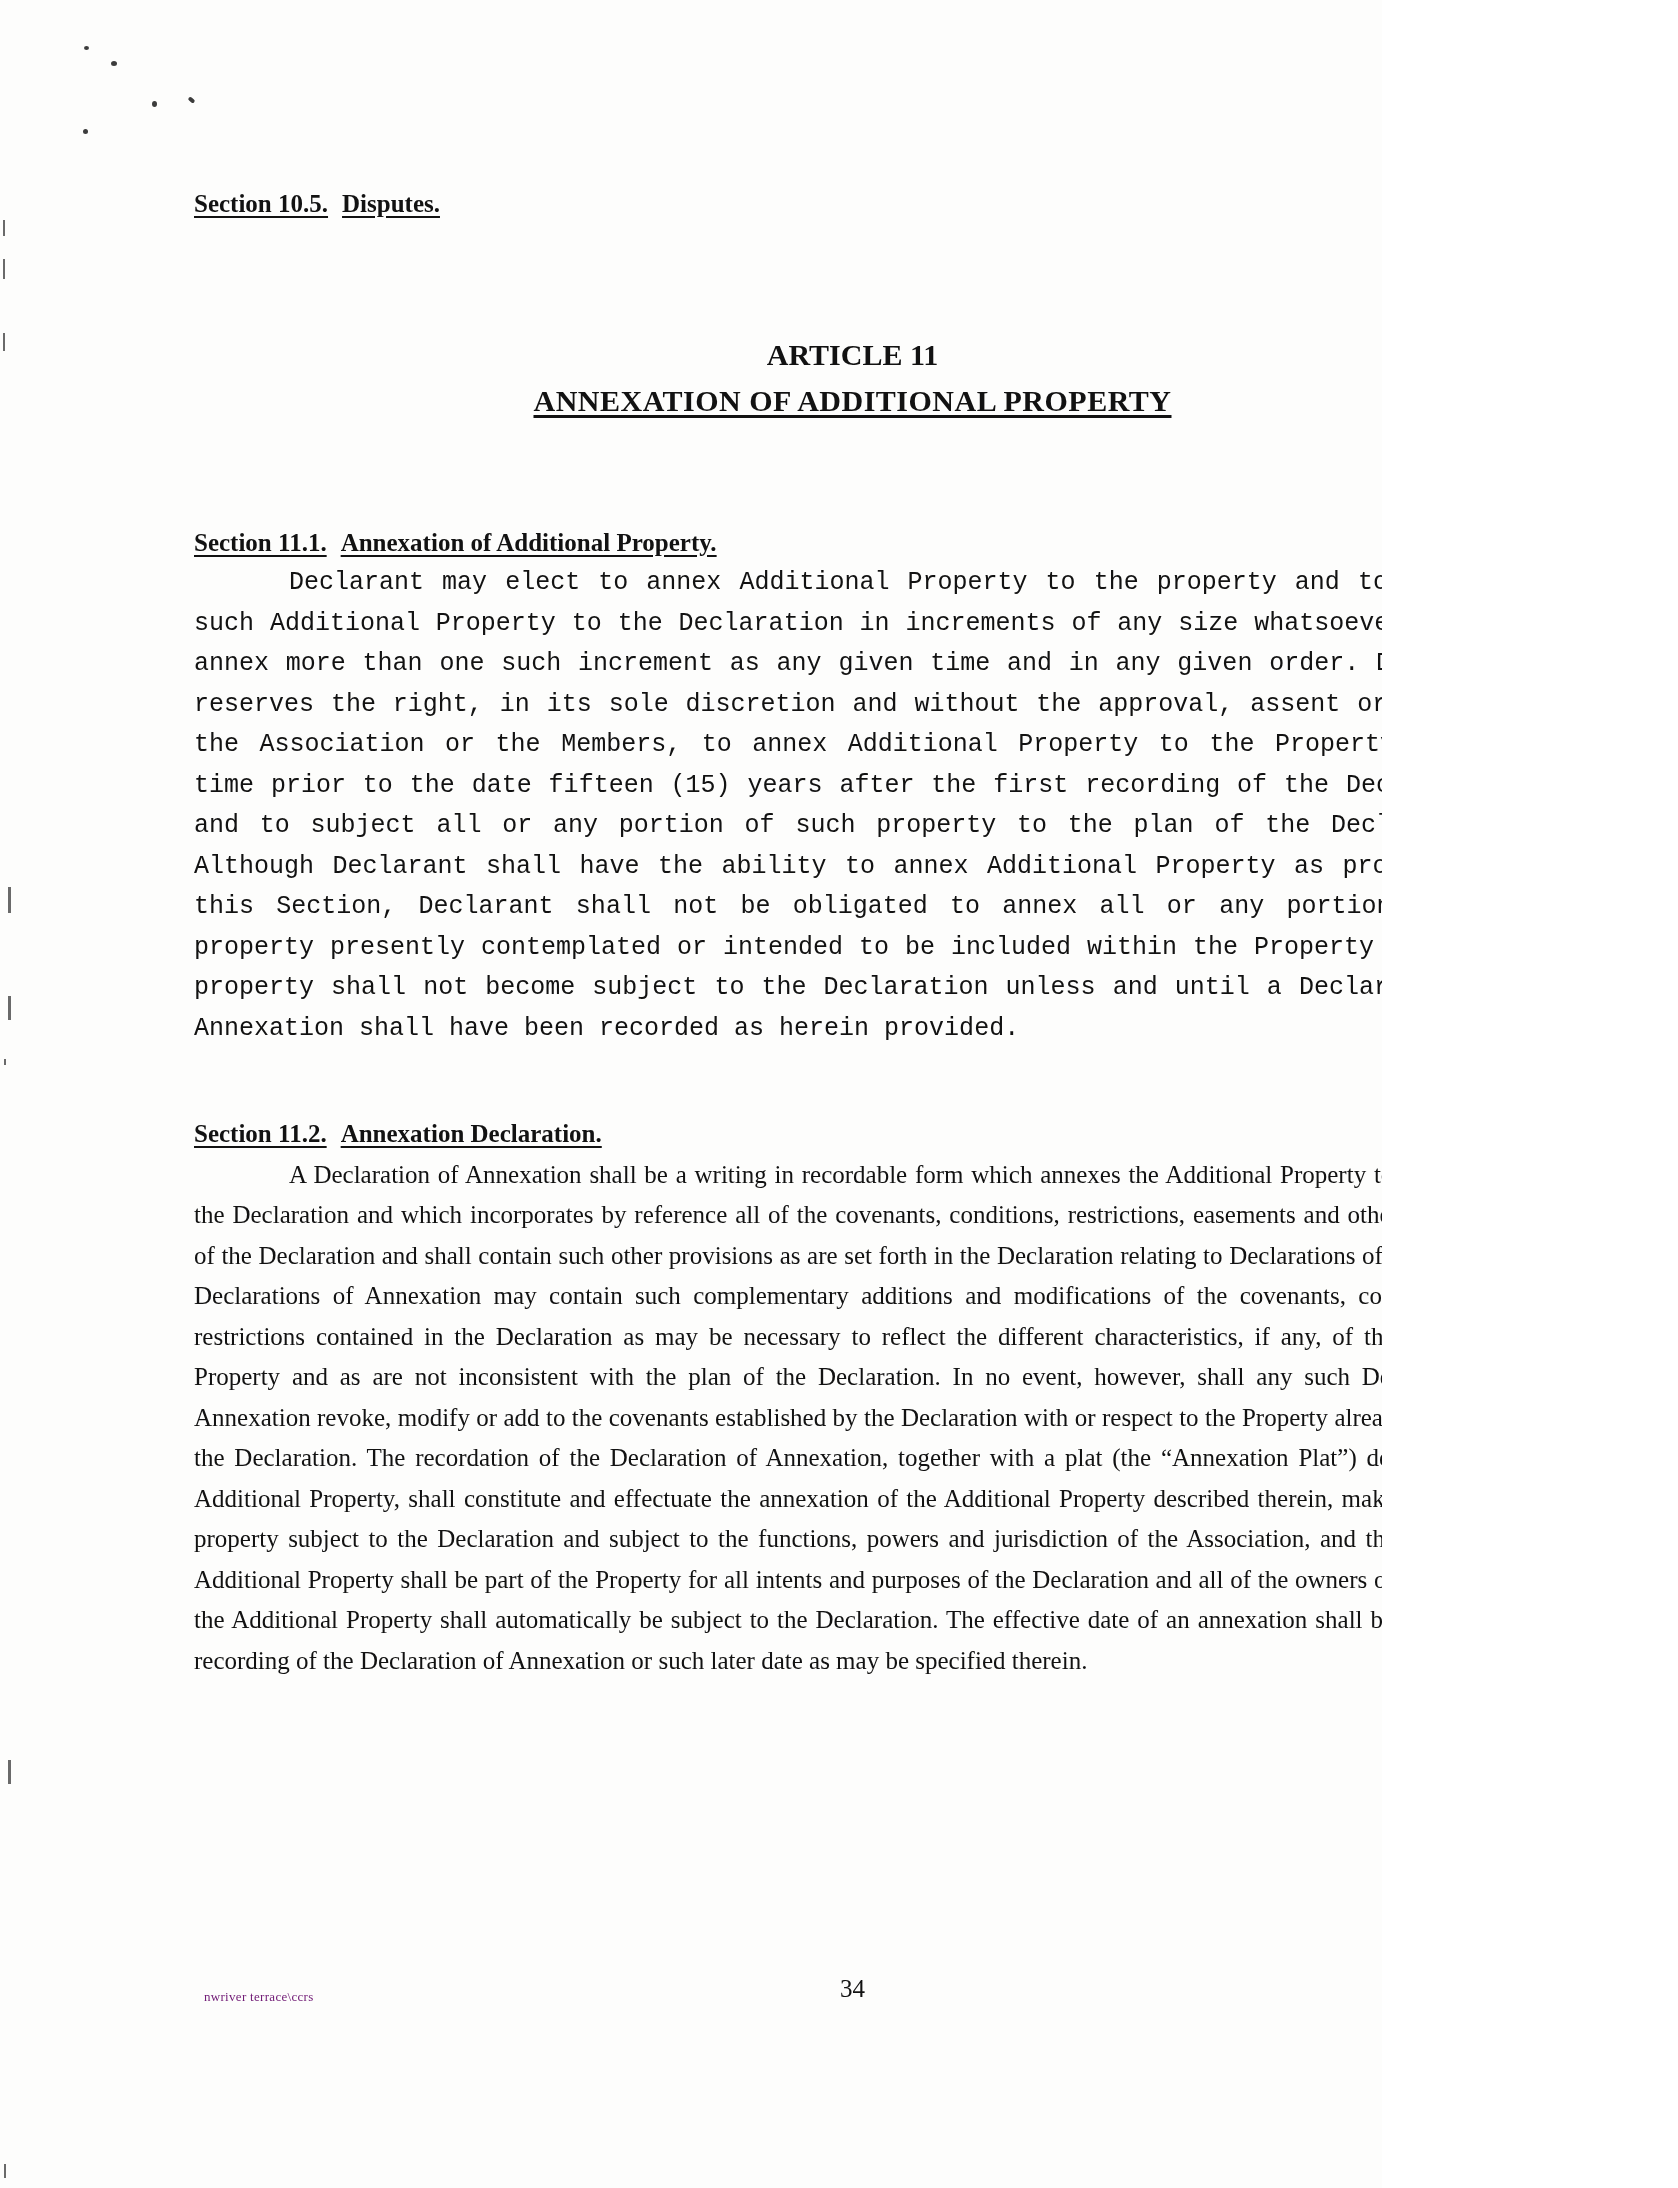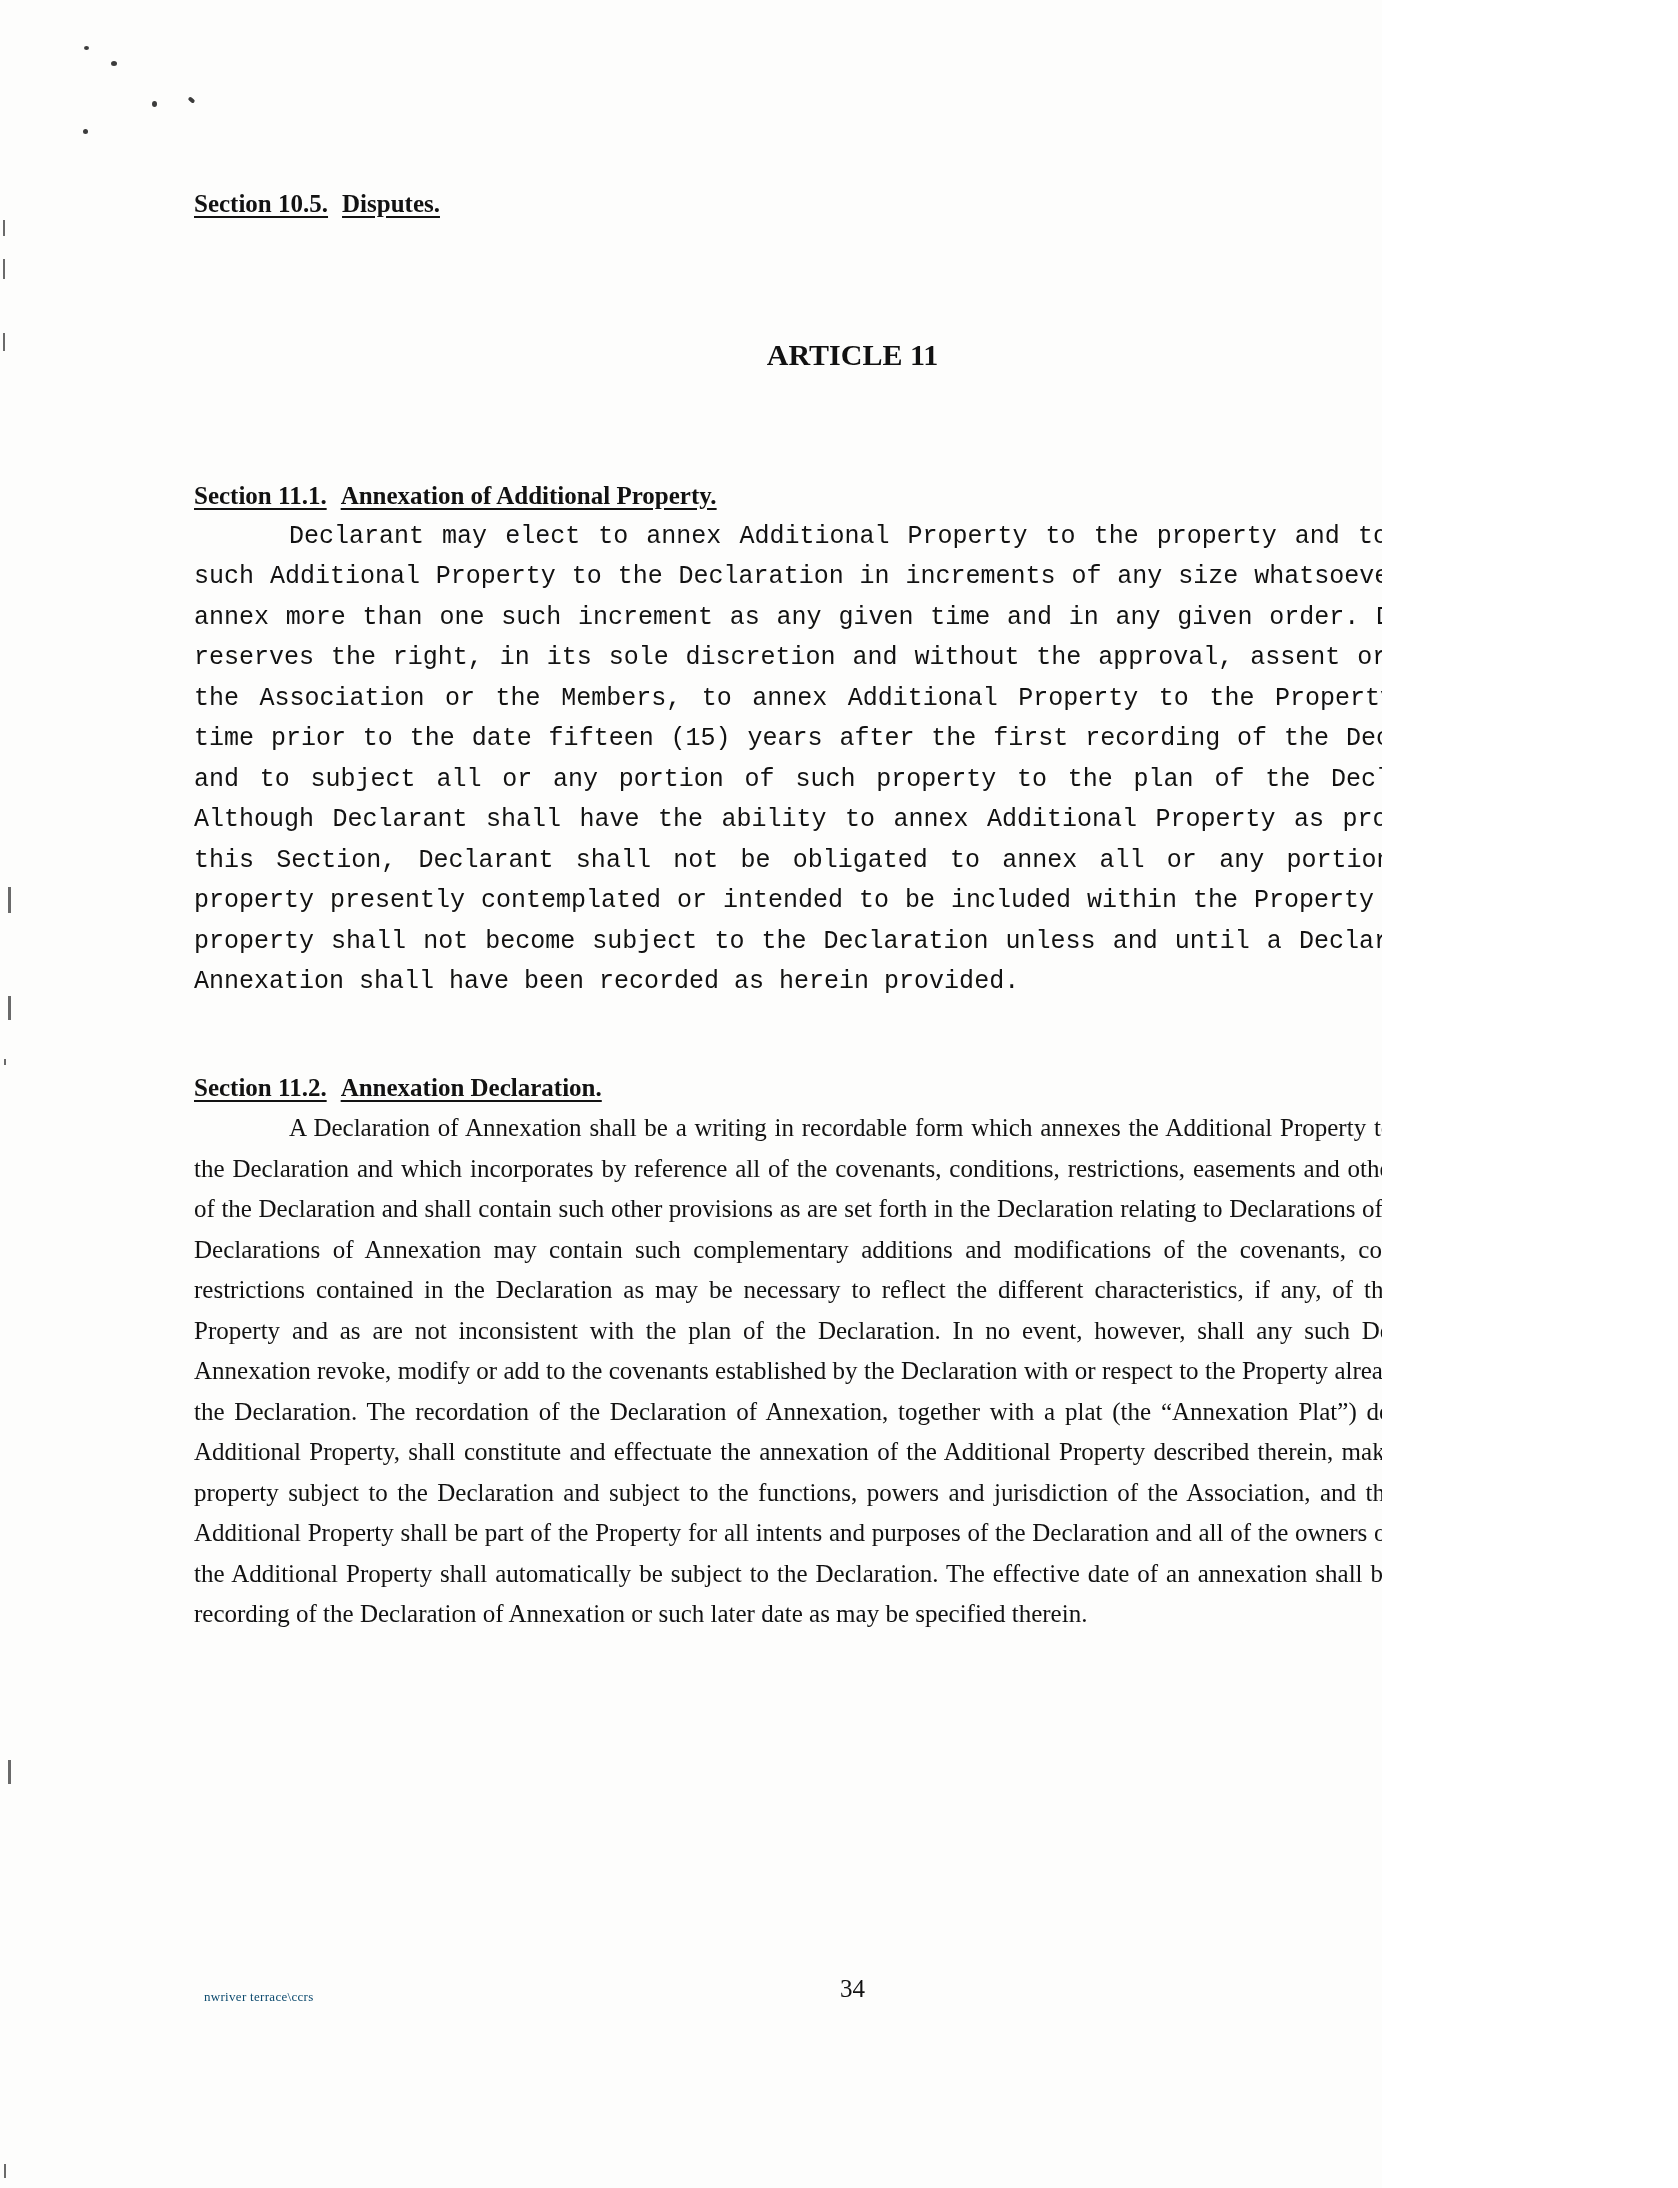--- a/index.html
+++ b/index.html
@@ -63,21 +63,21 @@
     position: absolute;
     top: 1975px;
     left: 194px;
     width: 1317px;
   }
   .footer-left {
     position: absolute;
     left: 10px;
     top: 14px;
     font-size: 13px;
-    color: #0c4a6e;
+    color: #701a75;
     letter-spacing: 0.3px;
   }
   .page-number {
     text-align: center;
     font-size: 25px;
   }
   
   .stamp {
     position: absolute;
     left: 1636px;
@@ -147,20 +147,21 @@
   <div class="edge-line-right"></div>
   <div class="corner-line"></div>
 
   <div class="content">
 
     <h3 class="sec-heading"><span class="u">Section 10.5.</span><span class="gap"></span><span class="u">Disputes.</span></h3>
 
 
     <div class="article-block">
       <div class="article-kicker">ARTICLE 11</div>
+      <div class="article-title">ANNEXATION OF ADDITIONAL PROPERTY</div>
     </div>
 
     <h3 class="sec-heading h-111"><span class="u">Section 11.1.</span><span class="gap"></span><span class="u">Annexation of Additional Property.</span></h3>
 
     <p class="body-par par-111">Declarant may elect to annex Additional Property to the property and to subject such Additional Property to the Declaration in increments of any size whatsoever, or to annex more than one such increment as any given time and in any given order.  Declarant reserves the right, in its sole discretion and without the approval, assent or vote of the Association or the Members, to annex Additional Property to the Property at any time prior to the date fifteen (15) years after the first recording of the Declaration and to subject all or any portion of such property to the plan of the Declaration.  Although Declarant shall have the ability to annex Additional Property as provided in this Section, Declarant shall not be obligated to annex all or any portion of any property presently contemplated or intended to be included within the Property and such property shall not become subject to the Declaration unless and until a Declaration of Annexation shall have been recorded as herein provided.</p>
 
     <h3 class="sec-heading h-112"><span class="u">Section 11.2.</span><span class="gap"></span><span class="u">Annexation Declaration.</span></h3>
 
     <p class="body-par par-112">A Declaration of Annexation shall be a writing in recordable form which annexes the Additional Property to the plan of the Declaration and which incorporates by reference all of the covenants, conditions, restrictions, easements and other provisions of the Declaration and shall contain such other provisions as are set forth in the Declaration relating to Declarations of Annexation.  Declarations of Annexation may contain such complementary additions and modifications of the covenants, conditions and restrictions contained in the Declaration as may be necessary to reflect the different characteristics, if any, of the Additional Property and as are not inconsistent with the plan of the Declaration.  In no event, however, shall any such Declaration of Annexation revoke, modify or add to the covenants established by the Declaration with or respect to the Property already subject to the Declaration.  The recordation of the Declaration of Annexation, together with a plat (the “Annexation Plat”) describing the Additional Property, shall constitute and effectuate the annexation of the Additional Property described therein, making said real property subject to the Declaration and subject to the functions, powers and jurisdiction of the Association, and thereafter said Additional Property shall be part of the Property for all intents and purposes of the Declaration and all of the owners of interests in the Additional Property shall automatically be subject to the Declaration.  The effective date of an annexation shall be the date of recording of the Declaration of Annexation or such later date as may be specified therein.</p>
 

